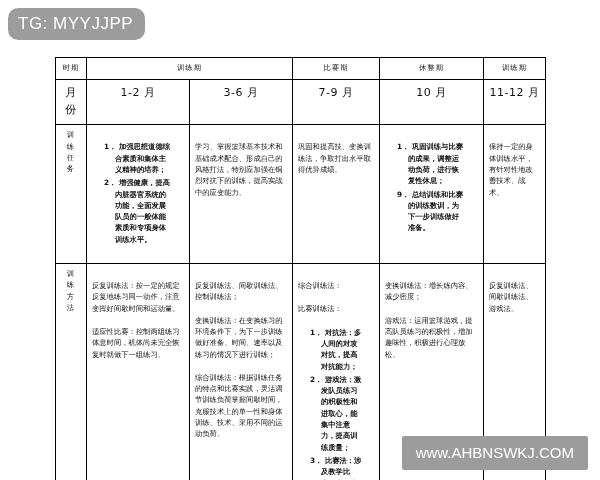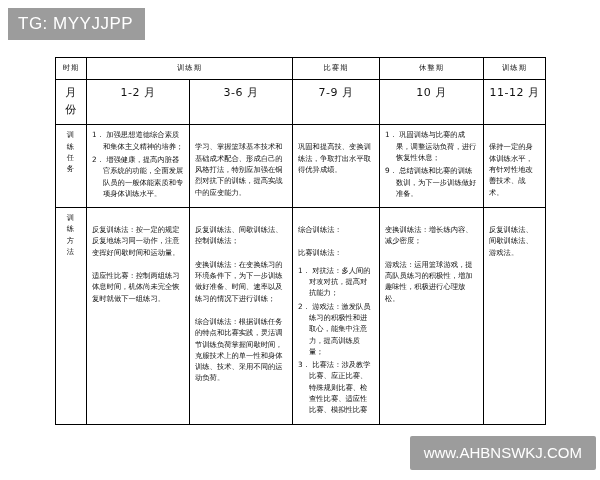--- a/index.html
+++ b/index.html
@@ -18,29 +18,29 @@
   
   .tg-badge {
     position: absolute;
     top: 8px;
     left: 8px;
     background: #9c9c9c;
     color: #ffffff;
     font-size: 17px;
     line-height: 1;
     padding: 7px 12px 8px 10px;
-    border-radius: 0;
+    border-radius: 10px;
     letter-spacing: 0.5px;
     font-family: "Liberation Sans", sans-serif;
   }
 
   
   .wm-badge {
     position: absolute;
-    right: 4px;
+    right: 12px;
     bottom: 10px;
     background: #9c9c9c;
     color: #ffffff;
     font-size: 15px;
     line-height: 1;
     padding: 9px 14px 10px 14px;
     border-radius: 2px;
     font-family: "Liberation Sans", sans-serif;
   }
 
@@ -92,23 +92,24 @@
   }
   
   col.c0 { width: 31px; }
   col.c1 { width: 103px; }
   col.c2 { width: 103px; }
   col.c3 { width: 87px; }
   col.c4 { width: 104px; }
   col.c5 { width: 62px; }
 
   ul.numlist {
-    margin: 0;
+    margin: 12px;
     padding: 0;
     list-style: none;
+    font-weight: bold;
   }
   ul.numlist li {
     margin: 0 0 2px 0;
     padding-left: 11px;
     text-indent: -11px;
   }
   p.para {
     margin: 12px 0 6px 0;
   }
   p.para:last-child {

